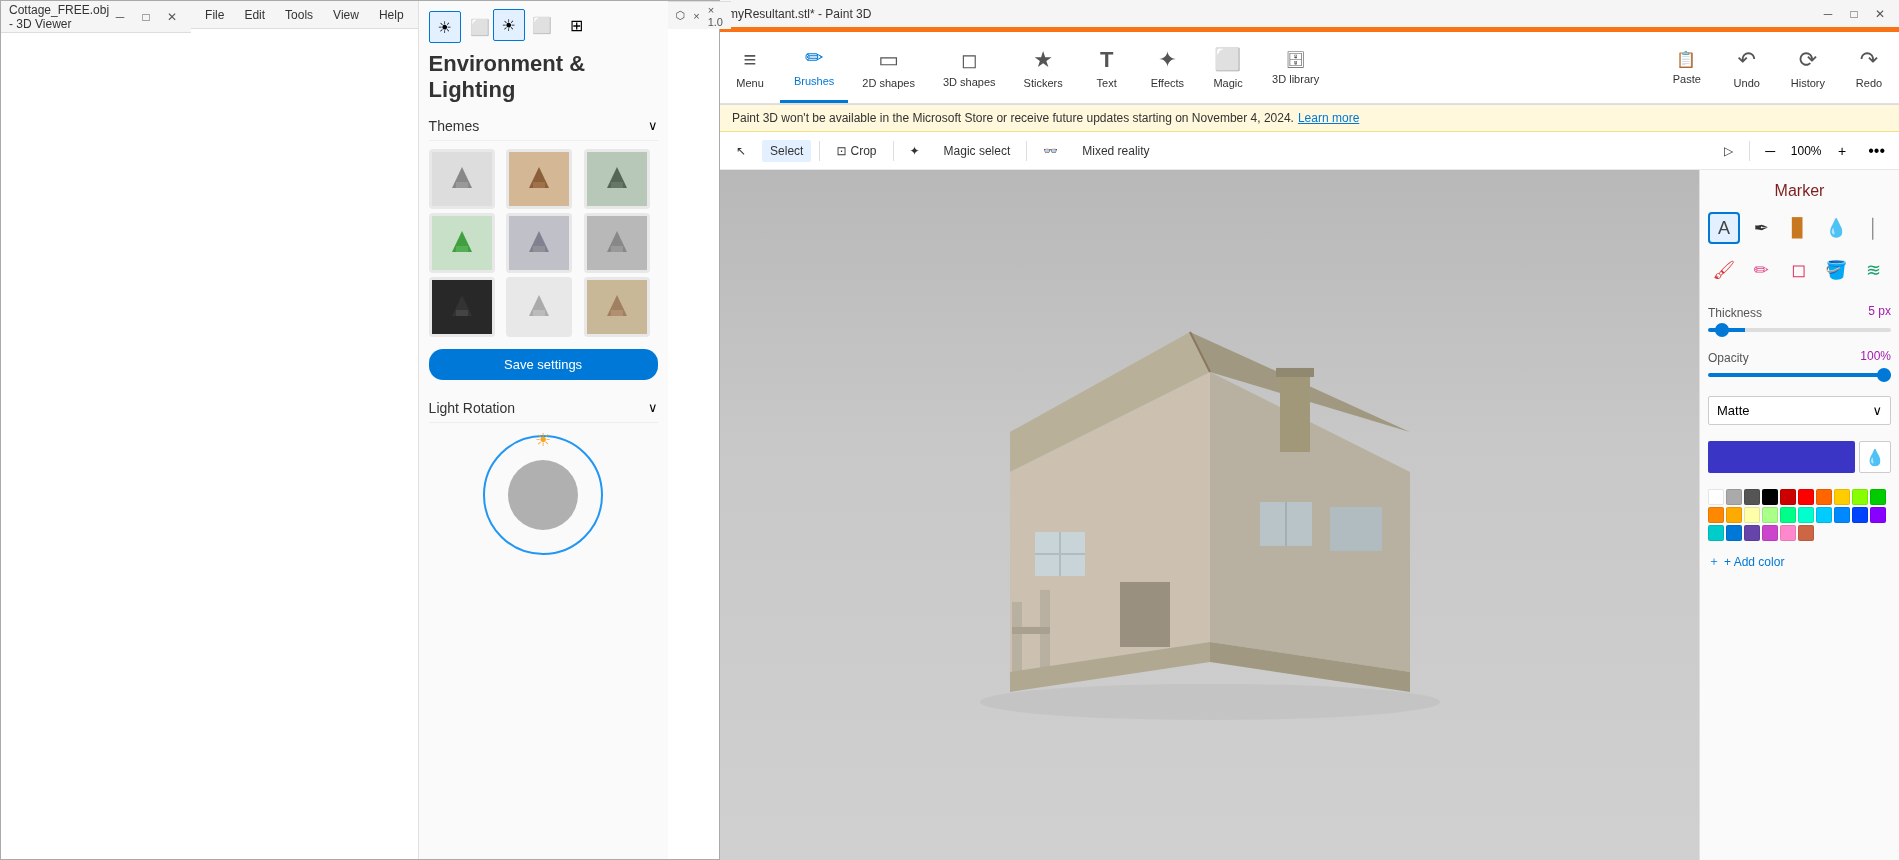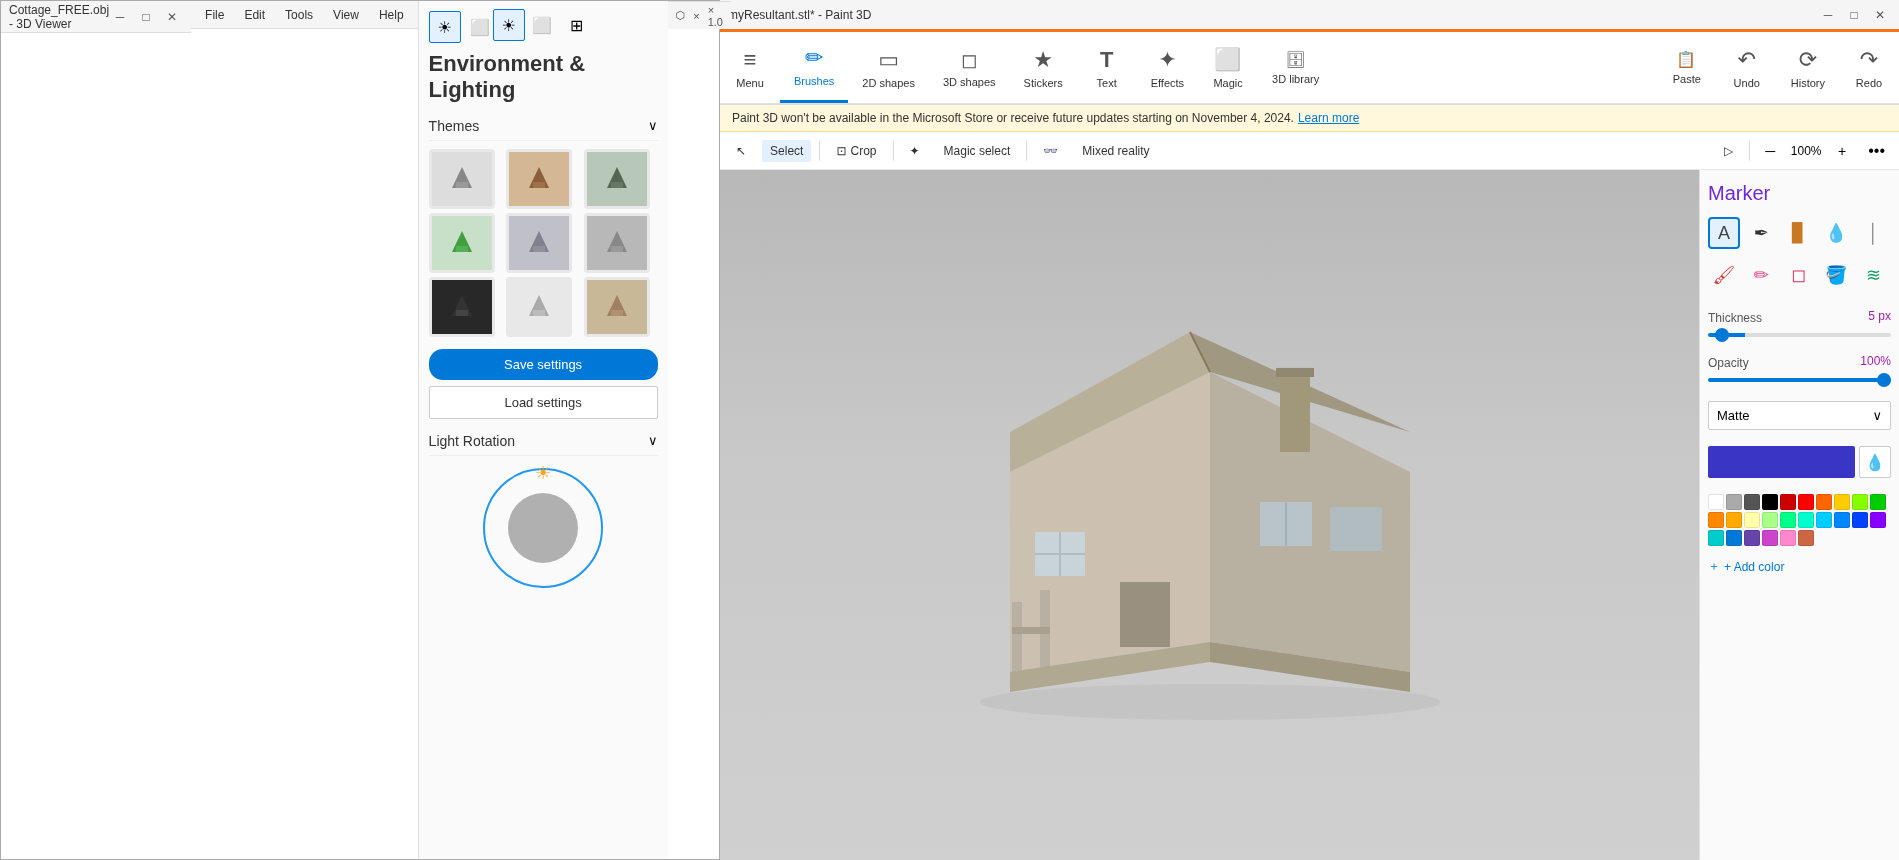--- a/index.html
+++ b/index.html
@@ -92,21 +92,21 @@
 
     
     .right-side {
       flex: 1;
       display: flex;
       flex-direction: column;
     }
     .paint3d-titlebar {
       height: 32px;
       background: #f5f5f5;
-      border-bottom: 3px solid #f97316;
+      border-bottom: 5px solid #f97316;
       display: flex;
       align-items: center;
       padding: 0 8px;
       justify-content: space-between;
     }
     .paint3d-title { font-size: 12px; color: #333; }
 
     
     .ribbon {
       background: #fff;
@@ -218,24 +218,25 @@
       width: 200px;
       background: #fafafa;
       border-left: 1px solid #e0e0e0;
       display: flex;
       flex-direction: column;
       padding: 8px;
       gap: 8px;
       overflow-y: auto;
     }
     .panel-title {
-      font-size: 20px;
+      font-size: 16px;
       font-weight: 500;
-      color: #6d28d9;
+      color: #7f1d1d;
       padding: 4px 0;
+      text-align: center;
     }
     .brush-grid {
       display: grid;
       grid-template-columns: repeat(5, 1fr);
       gap: 4px;
     }
     .brush-item {
       width: 32px; height: 32px;
       display: flex; align-items: center; justify-content: center;
       cursor: pointer; border-radius: 4px;
@@ -590,21 +591,20 @@
         <div class="theme-item">
           <svg width="60" height="54" viewBox="0 0 60 54">
             <rect width="60" height="54" fill="#c8b898"></rect>
             <polygon points="20,36 30,15 40,36" fill="#a08060"></polygon>
             <rect x="24" y="30" width="12" height="6" fill="#b09070"></rect>
           </svg>
         </div>
       </div>
 
       <button class="btn-save-settings">Save settings</button>
-      <button class="btn-load-settings">Load settings</button>
 
       <div class="light-rotation-section">
         <div class="panel-section-header">
           <span class="panel-section-title">Light Rotation</span>
           <span>∨</span>
         </div>
         <div class="light-rotation-dial">
           <div class="dial-ring">
             <span class="dial-sun">☀</span>
             <div class="dial-inner"></div>

